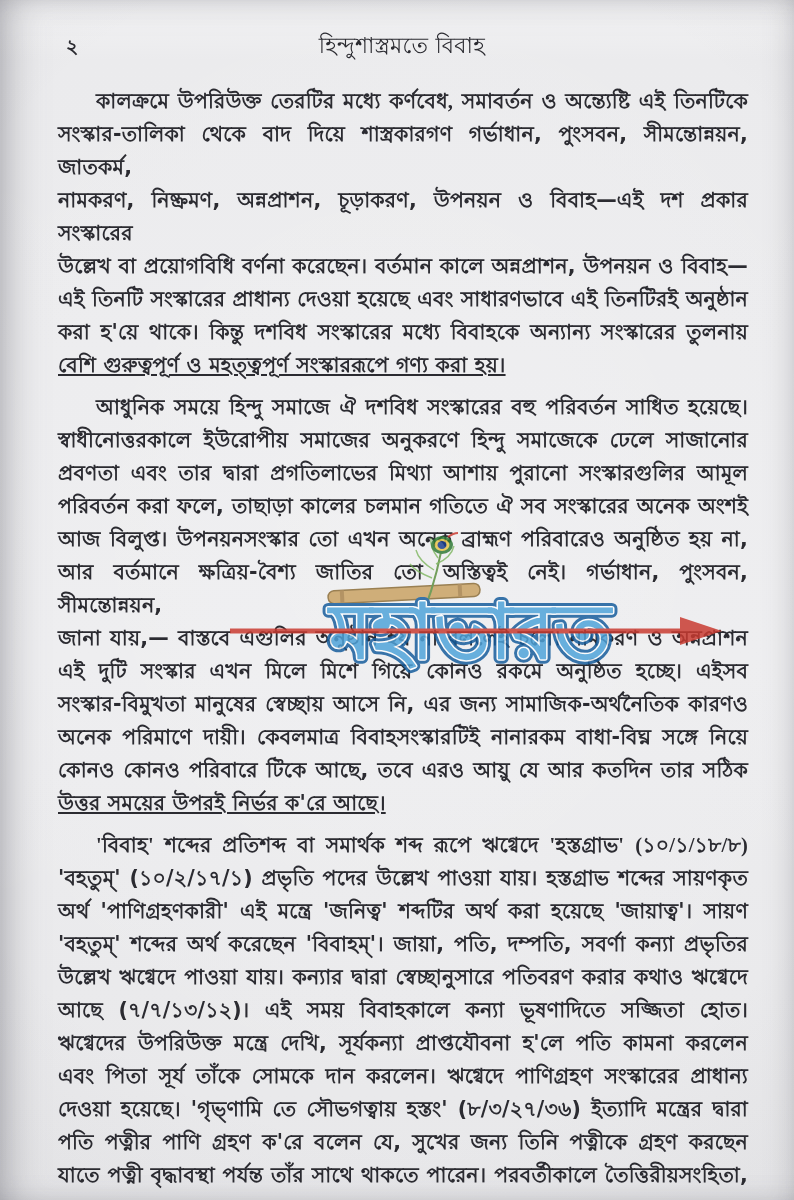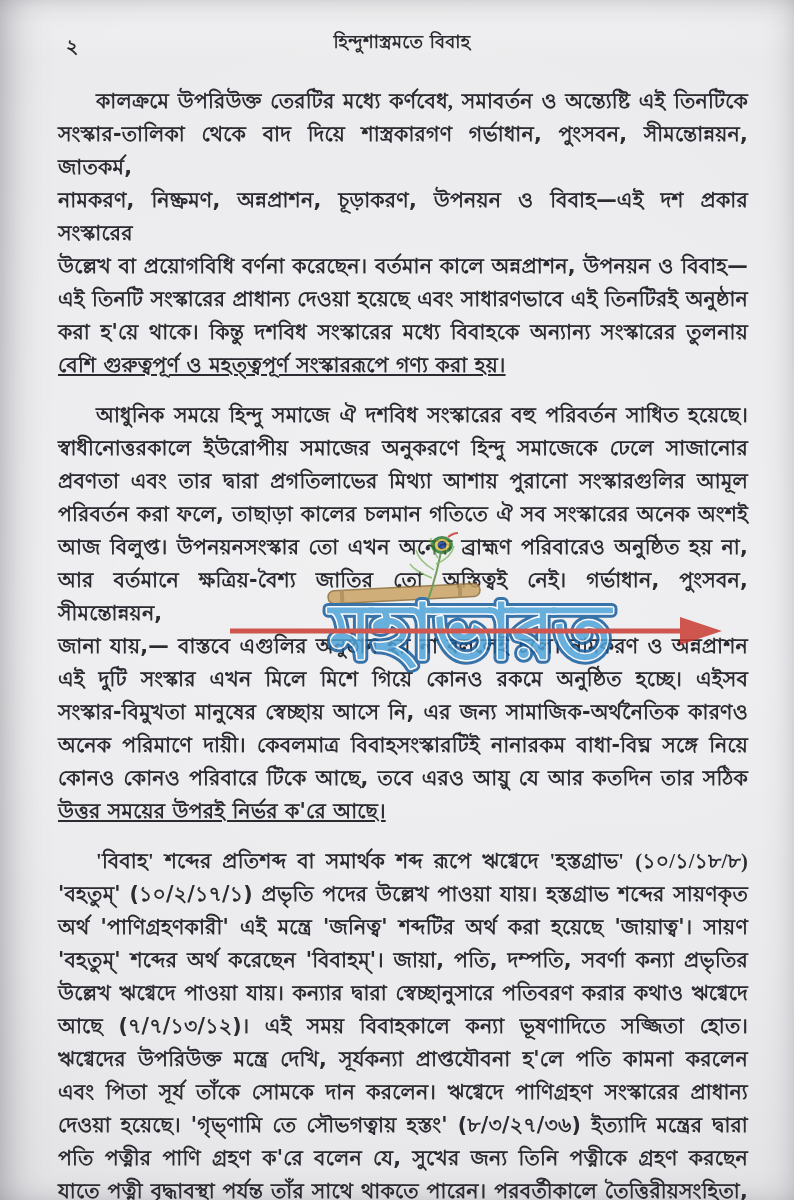--- a/index.html
+++ b/index.html
@@ -12,24 +12,24 @@
     box-shadow:inset 28px 0 40px -24px rgba(110,110,118,.55),
                inset -20px 0 34px -26px rgba(110,110,118,.45),
                inset 0 20px 34px -22px rgba(140,140,148,.35),
                inset 0 -18px 30px -24px rgba(140,140,148,.30);
     color:#2b2b31;
   }
   .vignette{position:absolute;inset:0;pointer-events:none;
     background:radial-gradient(ellipse 120% 90% at 50% 45%,rgba(255,255,255,.18) 0%,rgba(0,0,0,0) 55%,rgba(90,90,100,.10) 100%);}
   .header{position:absolute;top:28px;left:58px;right:48px;height:30px;}
   .page-number{position:absolute;left:8px;top:4px;font-size:19px;font-weight:600;}
-  .page-title{text-align:center;font-size:18px;font-weight:700;letter-spacing:.3px;}
+  .page-title{text-align:center;font-size:22px;font-weight:400;letter-spacing:.3px;}
   .body-text{position:absolute;top:85px;left:58px;right:46px;font-size:20.5px;font-weight:600;letter-spacing:.2px;}
   .para{margin:0;}
-  .para+.para{margin-top:17px;}
+  .para+.para{margin-top:9px;}
   .line{line-height:33px;text-align:justify;text-align-last:justify;white-space:normal;}
   .line--indent{text-indent:38px;font-family:Liberation Serif, serif;}
   .line--end{text-align-last:left;text-decoration:underline;}
   .watermark{position:absolute;left:220px;top:530px;width:505px;height:152px;opacity:.84;pointer-events:none;}
   .watermark svg{display:block;width:100%;height:100%;}
 </style>
 </head>
 <body>
 
 <div class="scan">

